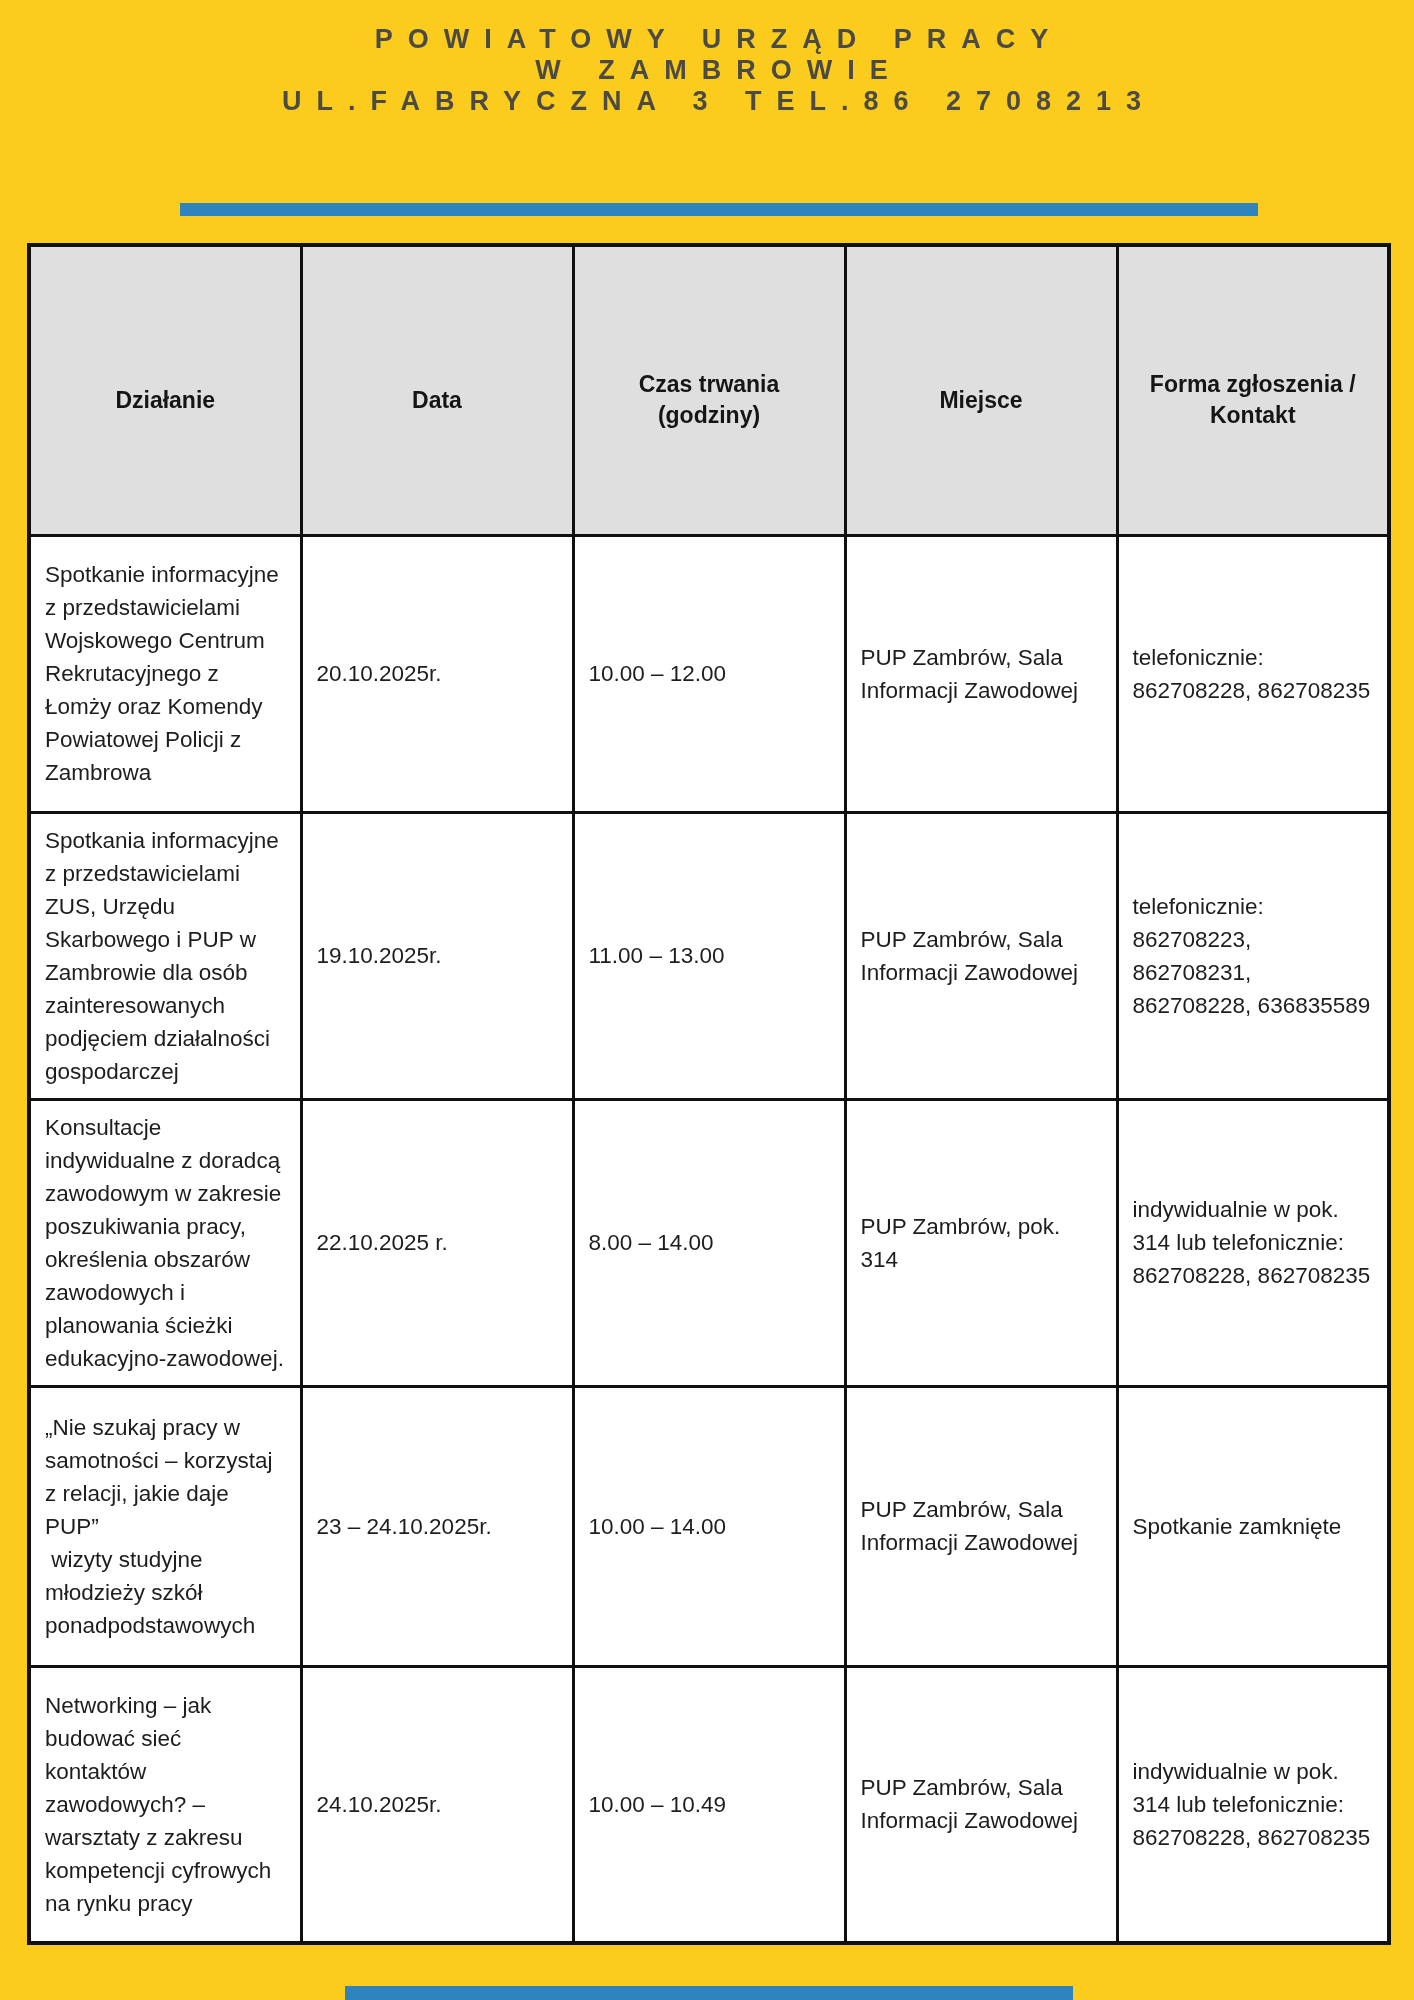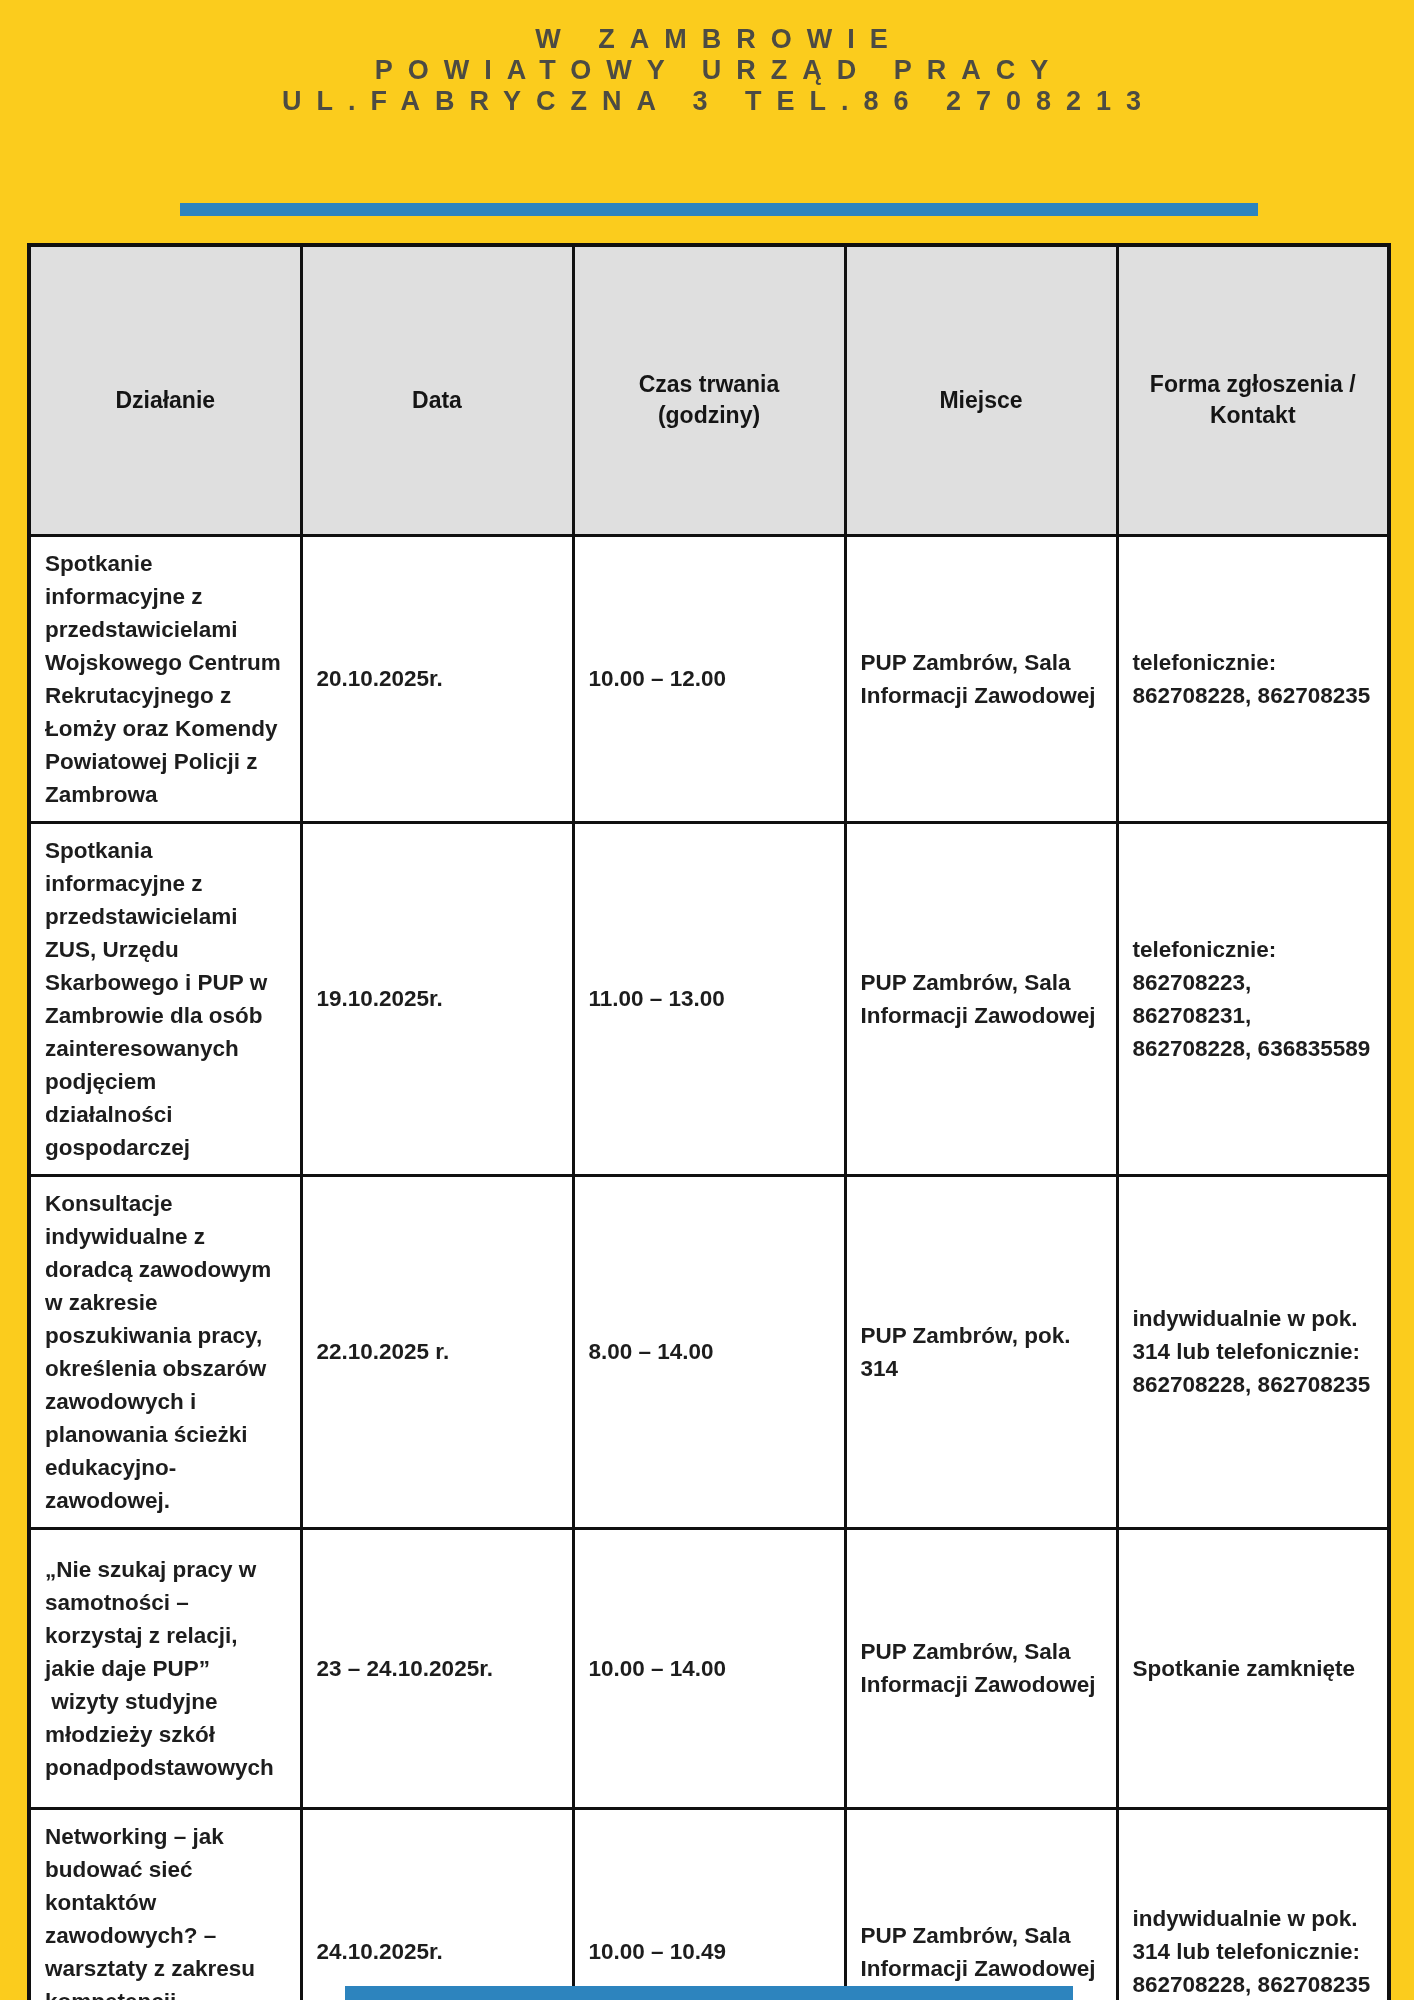--- a/index.html
+++ b/index.html
@@ -43,21 +43,20 @@
     width: 1364px;
     border-collapse: collapse;
     table-layout: fixed;
     background: #0ea5e9;
     border: 4px solid #101010;
   }
   table.schedule th,
   table.schedule td {
     border: 3px solid #101010;
     overflow: hidden;
-    font-weight: bold;
   }
   table.schedule th {
     background: #DFDFDF;
     color: #151515;
     font-weight: bold;
     font-size: 23px;
     line-height: 31px;
     text-align: center;
     vertical-align: middle;
     padding: 20px 10px 0 10px;
@@ -79,22 +78,22 @@
   tbody tr:nth-child(3) { height: 279px; margin-top: 29px; }
   tbody tr:nth-child(4) { height: 280px; }
   tbody tr:nth-child(5) { height: 277px; }
 </style>
 </head>
 <body>
 
 <div class="page">
 
   <header class="org-header">
+    <div class="org-line">POWIATOWY URZĄD PRACY</div>
     <div class="org-line">W ZAMBROWIE</div>
-    <div class="org-line">POWIATOWY URZĄD PRACY</div>
     <div class="org-line">UL.FABRYCZNA 3 TEL.86 2708213</div>
   </header>
 
   <div class="rule rule-top"></div>
 
   <table class="schedule">
     <colgroup>
       <col style="width:20%">
         <col style="width:20%">
         <col style="width:20%">

